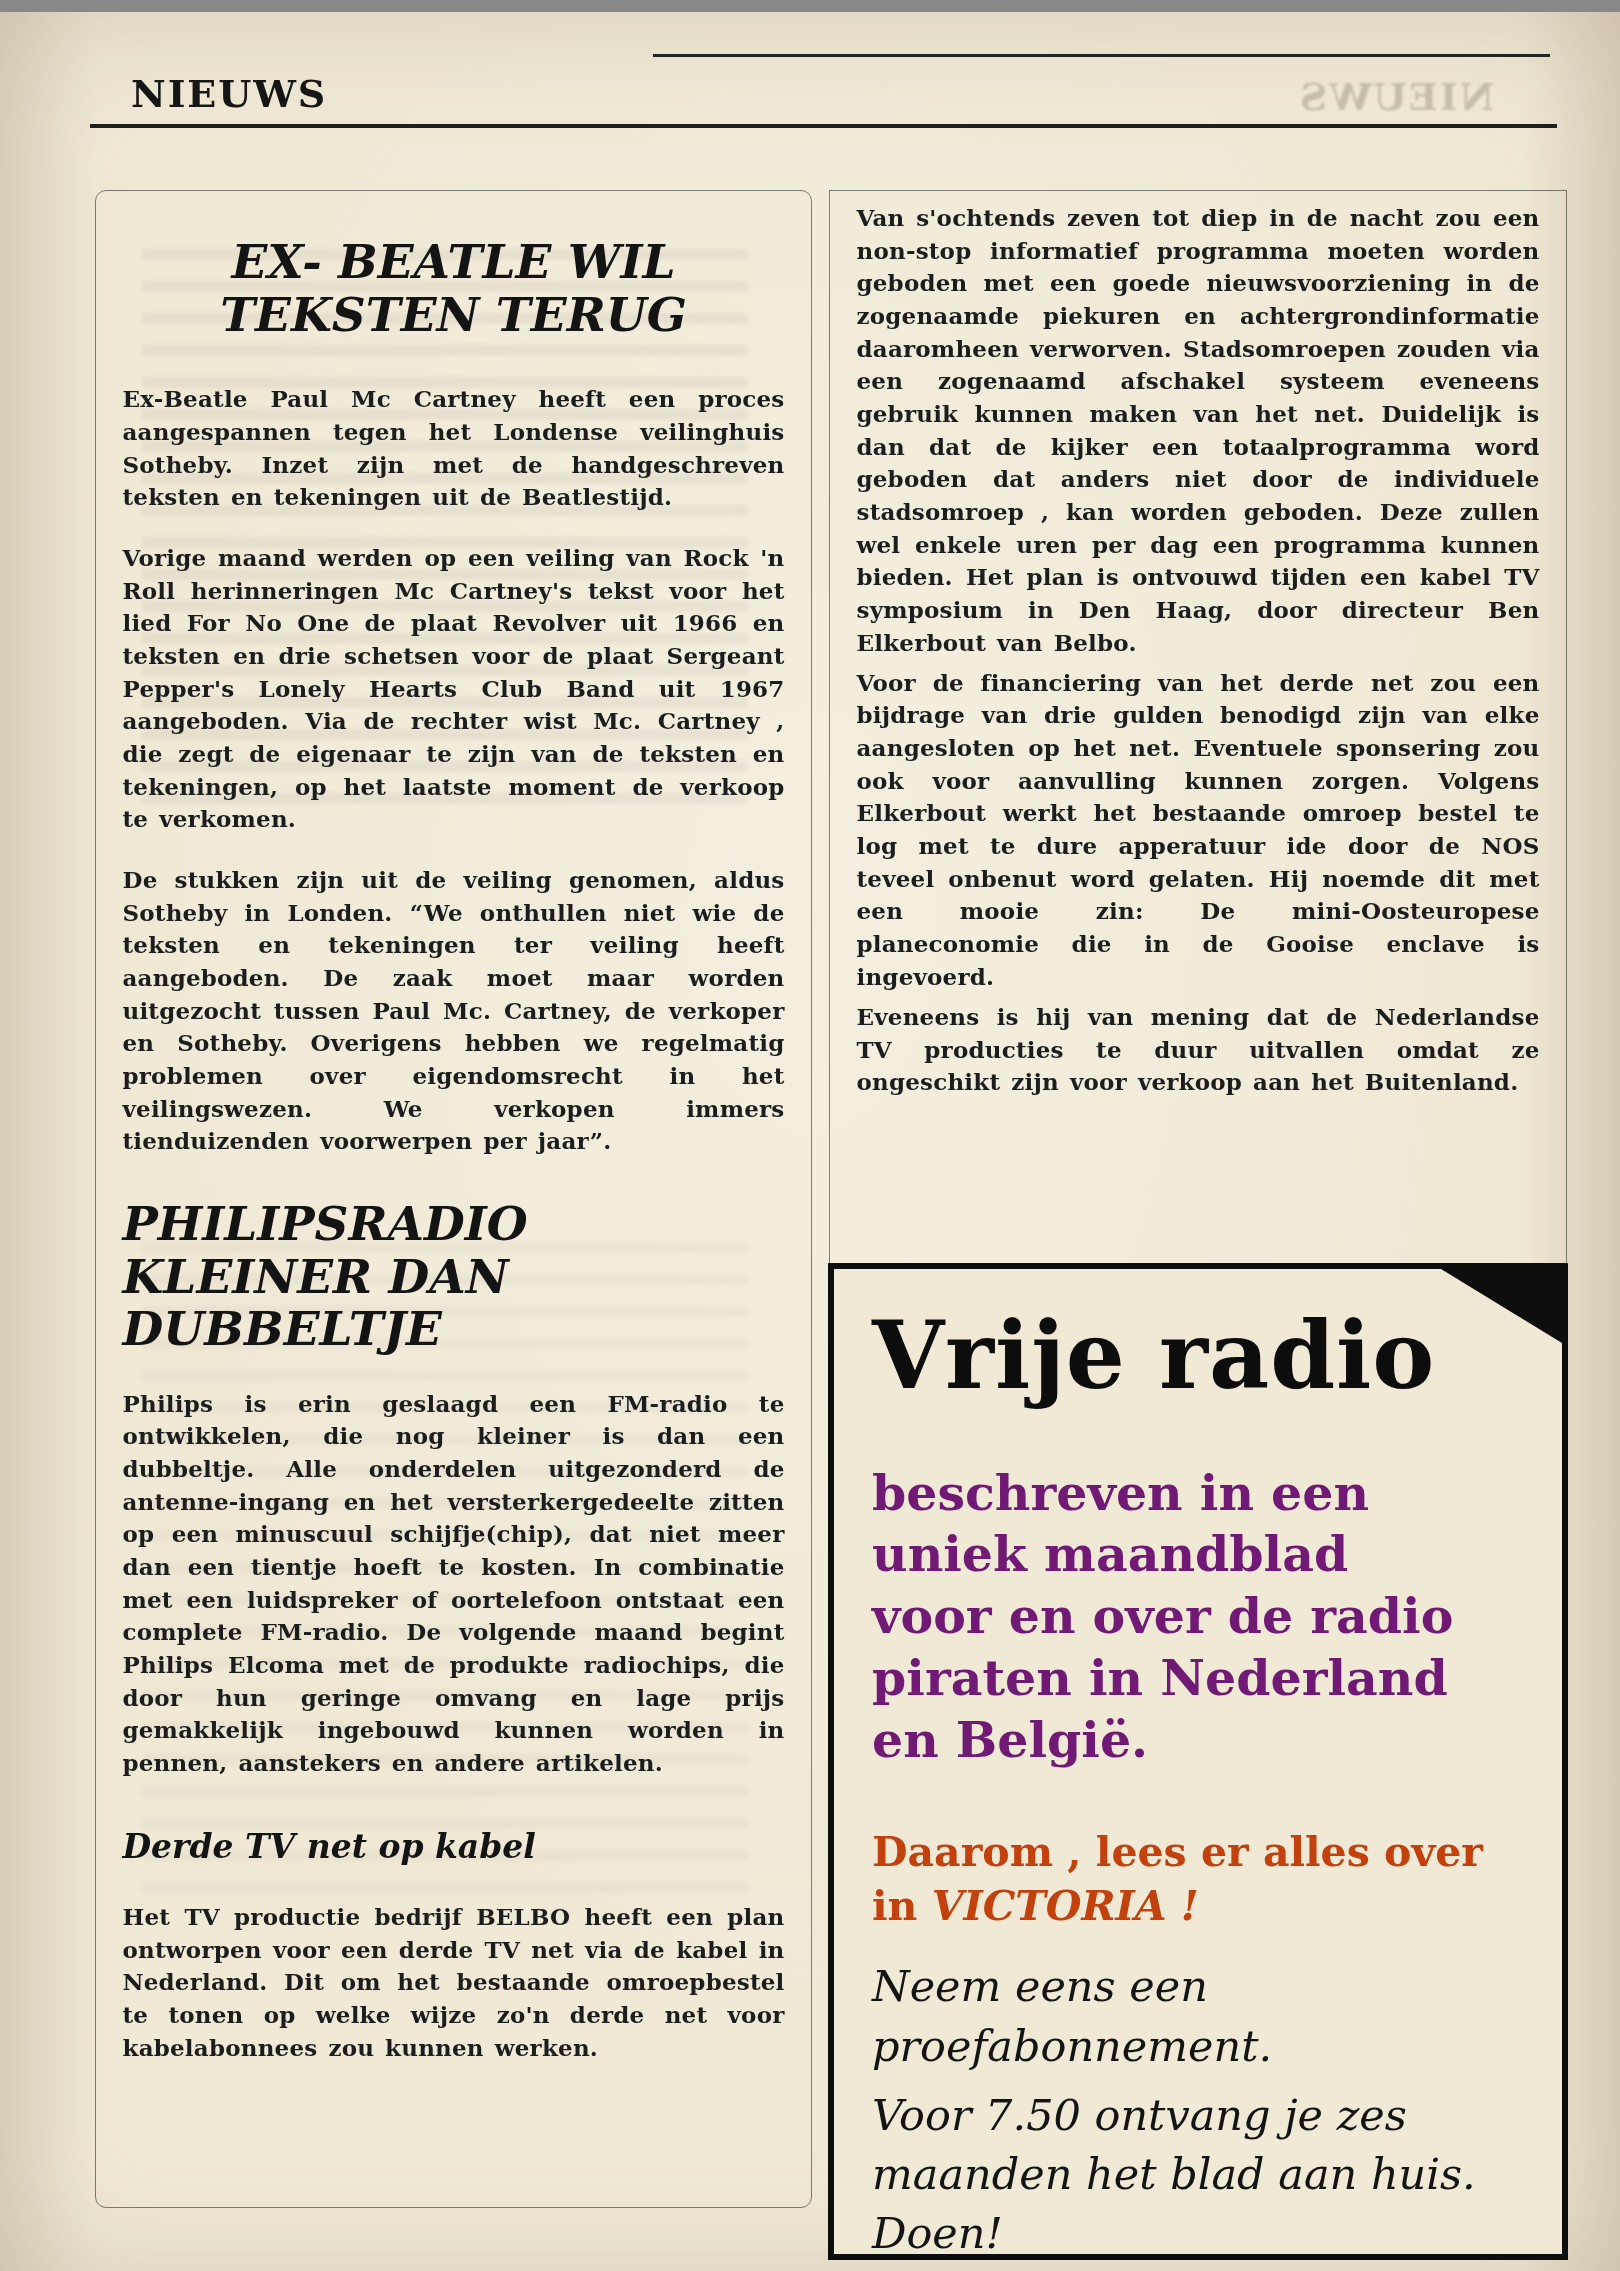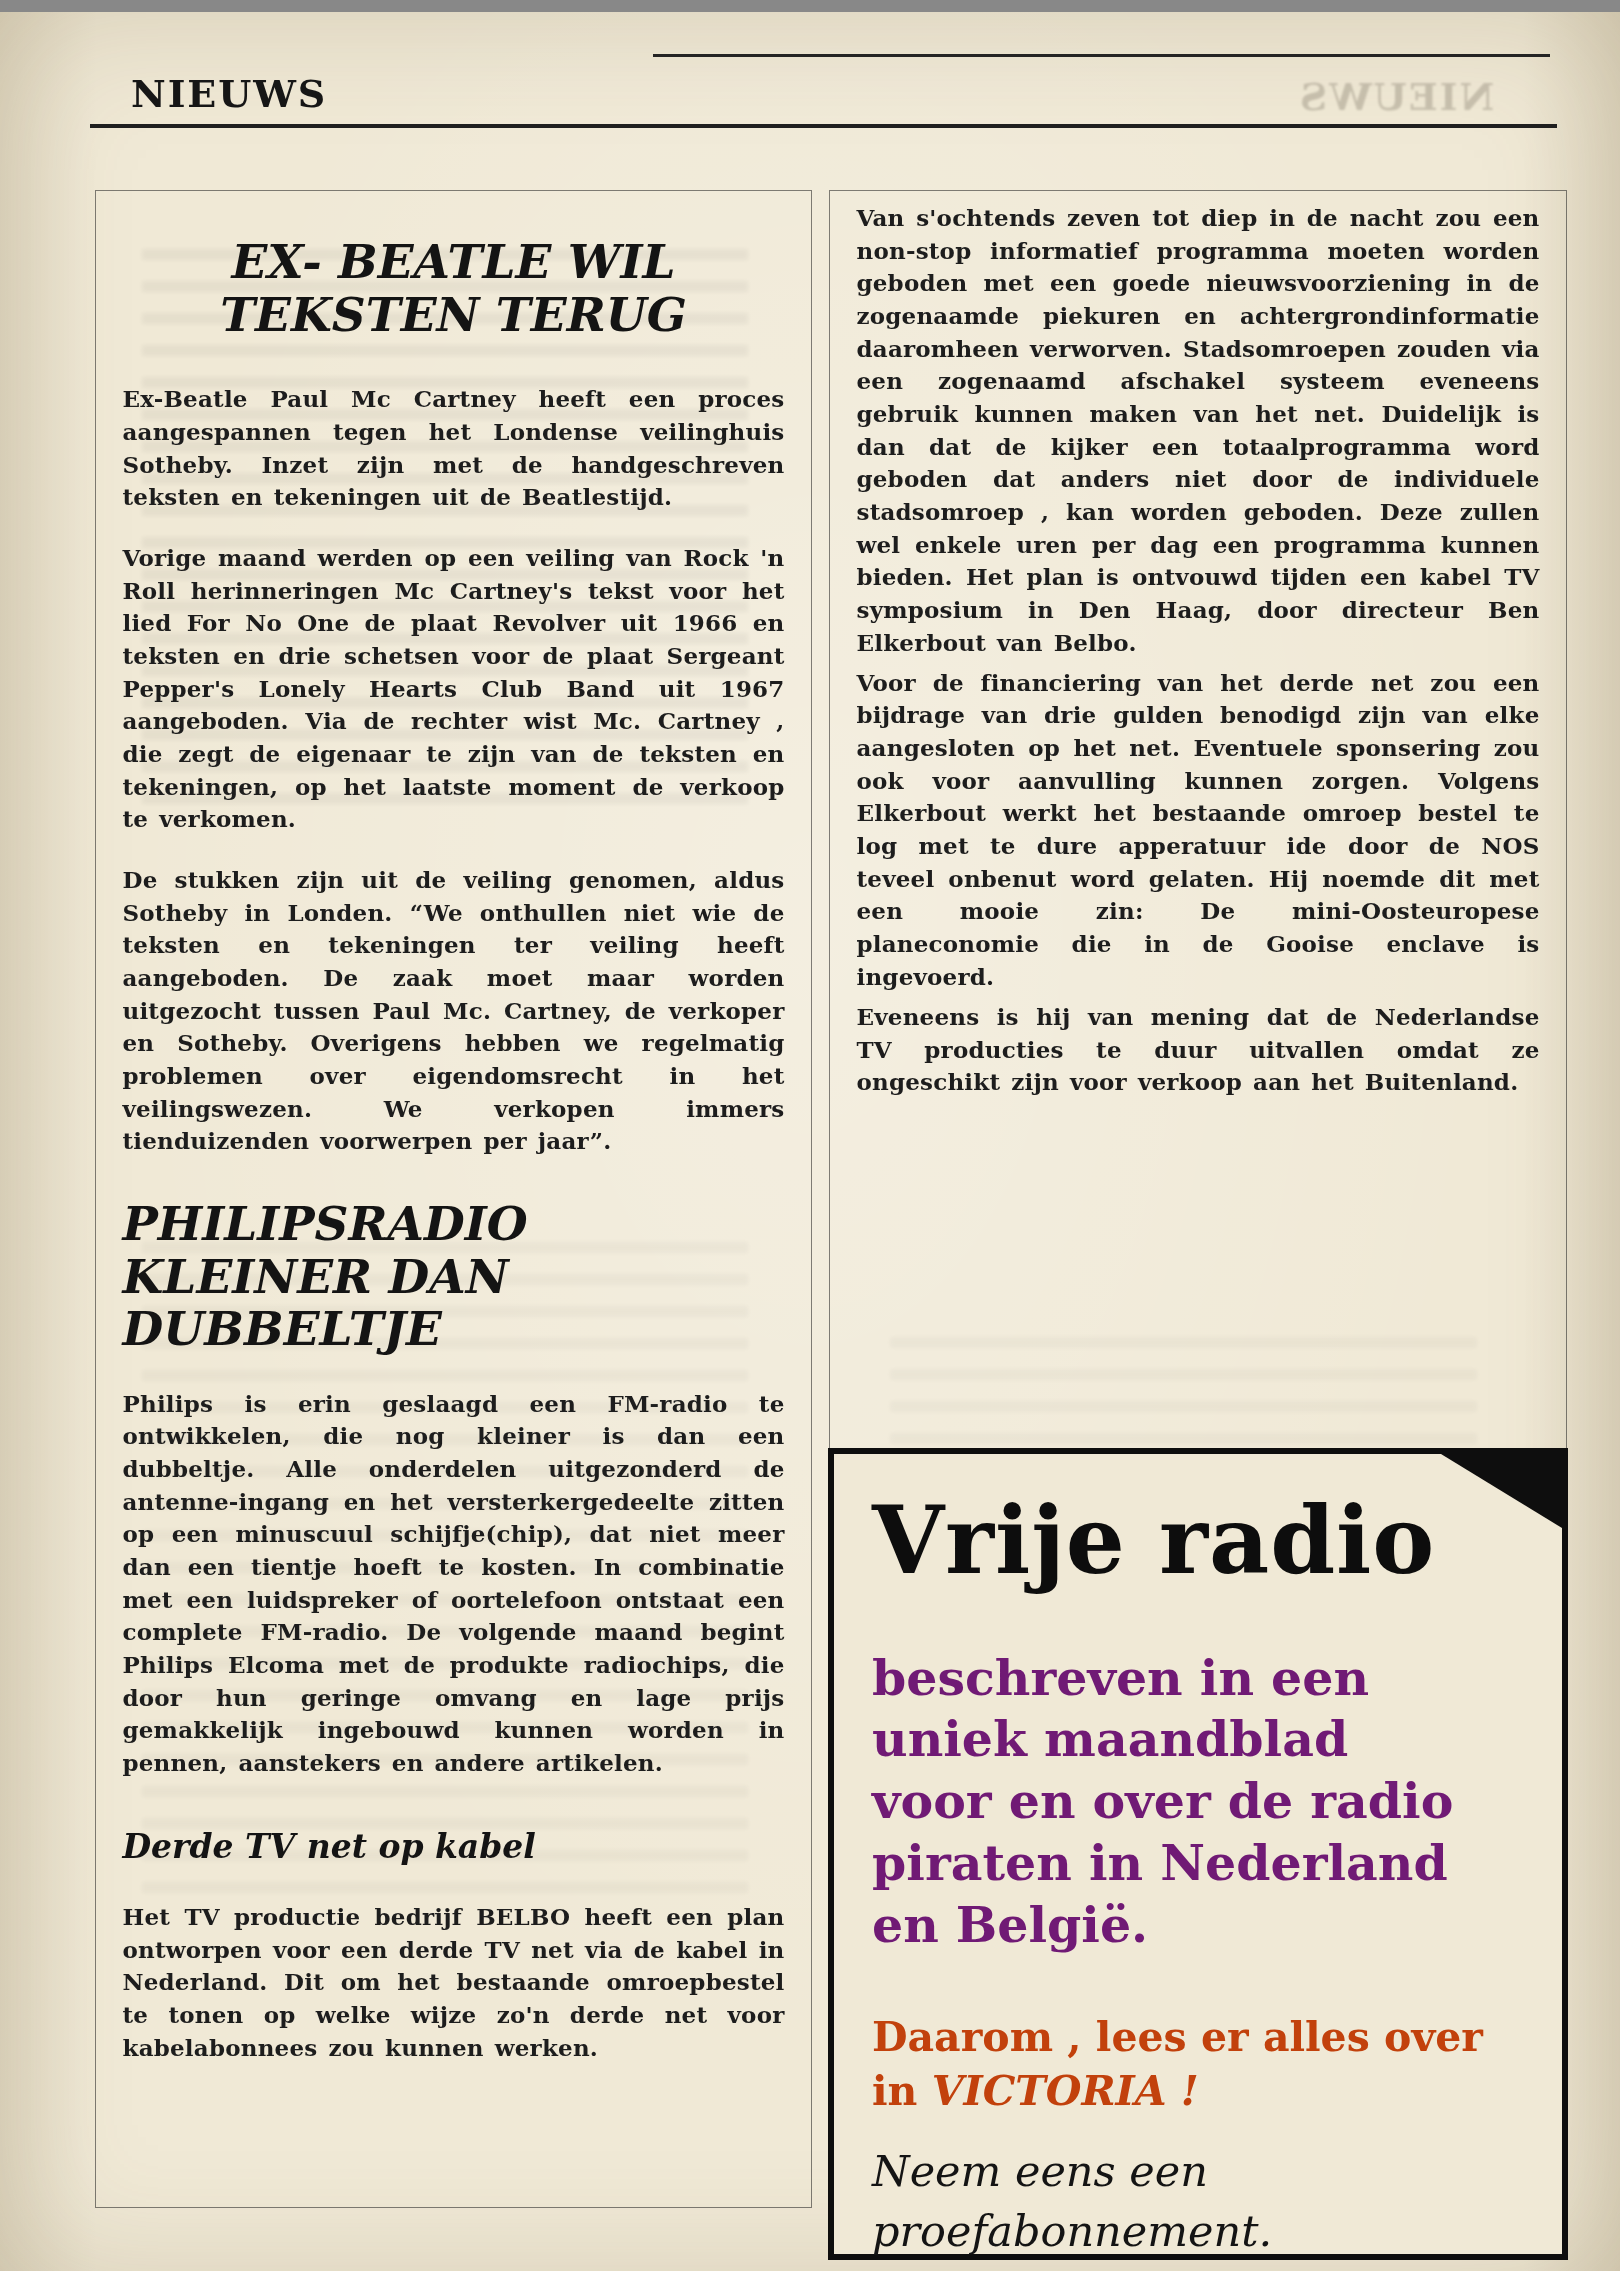--- a/index.html
+++ b/index.html
@@ -39,21 +39,21 @@
   .ghost.g1{left:142px;top:237px;width:606px;height:568px;}
   .ghost.g2{left:890px;top:1325px;width:587px;height:473px;opacity:0.03;}
   .ghost.g3{left:142px;top:1230px;width:606px;height:662px;opacity:0.035;}
 
   
   .col{
     position:absolute;box-sizing:border-box;
     border:1.9px solid rgba(30,30,30,0.55);
     padding:32px 26.5px;
   }
-  .col-left{left:95px;top:178px;width:717px;height:2018px;}
+  .col-left{left:95px;top:178px;width:717px;height:2018px;border-radius:11px;}
   .col-right{left:829px;top:178px;width:738px;height:2069px;padding-top:11px;}
 
   .col p{
     font-size:23px;line-height:1.42;
     text-align:justify;
     word-spacing:2.8px;letter-spacing:0.2px;
     margin:0 0 28px 0;
     font-weight:600;
     color:#1d1d1d;
   }
@@ -73,21 +73,21 @@
   }
   h3.article-title{
     font-size:33px;font-style:italic;font-weight:bold;
     text-align:left;line-height:1.1;
     margin:49px 0 36px 0;
     color:#141414;
   }
 
   
   .ad{
-    position:absolute;left:-1.9px;right:-1.9px;bottom:-1.9px;height:812px;
+    position:absolute;left:-1.9px;right:-1.9px;bottom:-1.9px;height:997px;
     box-sizing:border-box;
     border:6.6px solid #0e0e0e;
     background:#f0e9d6;
     padding:26.5px 36px;
   }
   .ad-corner{
     position:absolute;top:0;right:0;width:0;height:0;
     border-top:74px solid #0e0e0e;
     border-left:121px solid transparent;
   }

